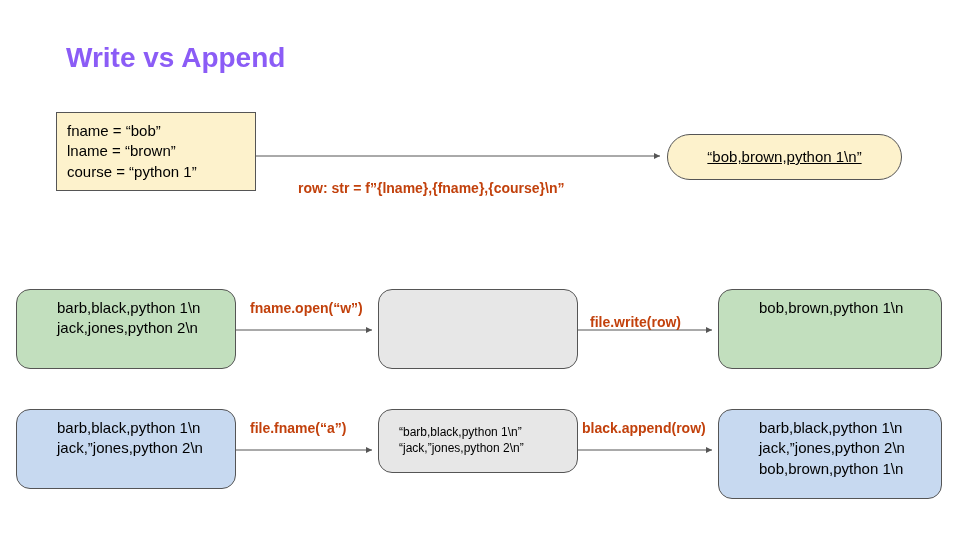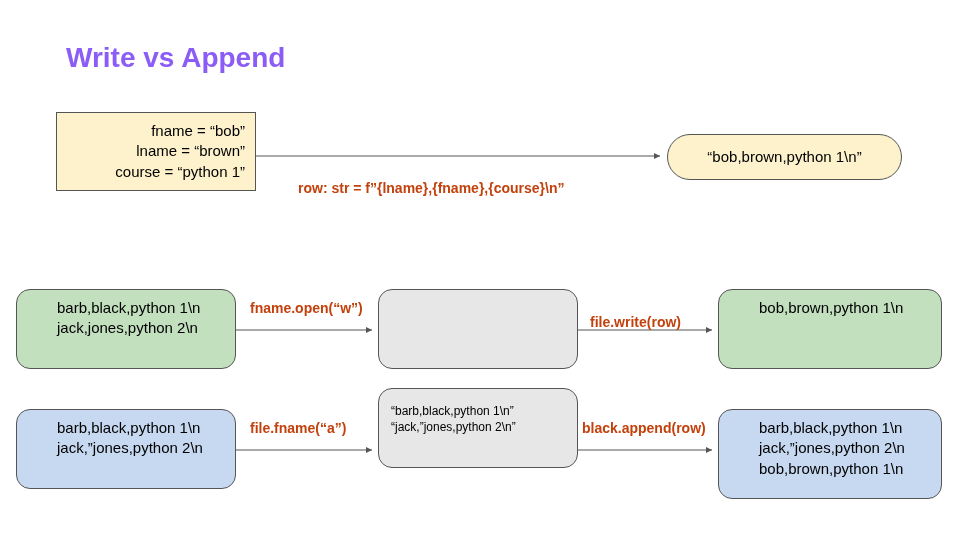--- a/index.html
+++ b/index.html
@@ -20,26 +20,26 @@
     color: #8b5cf6;
   }
   .box {
     position: absolute;
     border: 1px solid #555;
     padding: 8px 10px;
     font-size: 15px;
     line-height: 1.35;
     color: #000;
   }
-  .yellow { background: #fdf2cc; text-align: right; }
+  .yellow { background: #fdf2cc; }
   .green  { background: #c2dfbe; }
   .blue   { background: #c7d9f0; }
   .grey   { background: #e7e7e7; }
   .rounded { border-radius: 14px; padding-left: 40px; }
-  .pill    { border-radius: 40px; }
+  .pill    { border-radius: 40px; text-decoration: underline; }
   .label {
     position: absolute;
     font-size: 14px;
     font-weight: bold;
     color: #c2410c;
   }
   .small { font-size: 12px; line-height: 1.35; }
   svg.arrow { position: absolute; overflow: visible; pointer-events: none; }
 </style>
 </head>
@@ -82,21 +82,21 @@
 <div class="box green rounded" style="left:718px; top:289px; width:224px; height:80px; white-space:pre;">bob,brown,python 1\n</div>
 
 <div class="box blue rounded" style="left:16px; top:409px; width:220px; height:80px; white-space:pre;">barb,black,python 1\n
 jack,”jones,python 2\n</div>
 
 <svg class="arrow" style="left:236px; top:444px; width:142px; height:12px;">
   <line x1="0" y1="6" x2="136" y2="6" stroke="#555" stroke-width="1" marker-end="url(#ah1)"></line>
 </svg>
 <div class="label" style="left:250px; top:420px;">file.fname(“a”)</div>
 
-<div class="box grey rounded small" style="left:378px; top:388px; width:200px; height:80px; white-space:pre; padding:14px 12px;">“barb,black,python 1\n”
+<div class="box grey rounded small" style="left:378px; top:409px; width:200px; height:64px; white-space:pre; padding:14px 20px;">“barb,black,python 1\n”
 “jack,”jones,python 2\n”</div>
 
 <svg class="arrow" style="left:578px; top:444px; width:140px; height:12px;">
   <line x1="0" y1="6" x2="134" y2="6" stroke="#555" stroke-width="1" marker-end="url(#ah1)"></line>
 </svg>
 <div class="label" style="left:582px; top:420px;">black.append(row)</div>
 
 <div class="box blue rounded" style="left:718px; top:409px; width:224px; height:90px; white-space:pre;">barb,black,python 1\n
 jack,”jones,python 2\n
 bob,brown,python 1\n</div>

